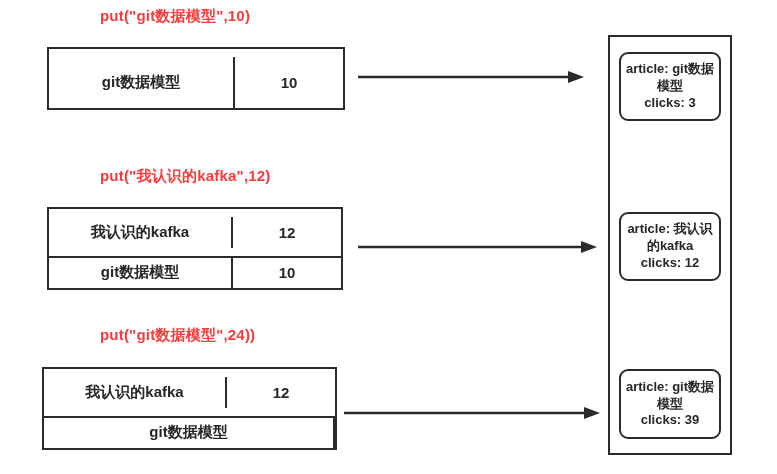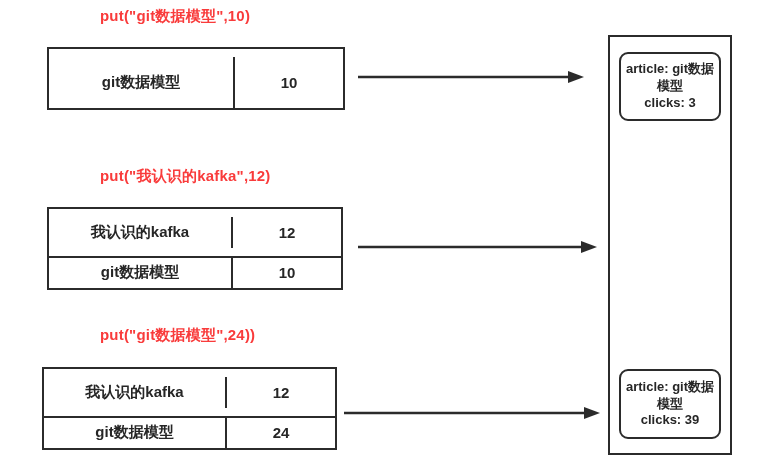--- a/index.html
+++ b/index.html
@@ -122,21 +122,20 @@
   </div>
 
   <div class="step-title" style="left:100px; top:326px;">put("git数据模型",24))</div>
   <div class="kv-table" style="left:42px; top:367px; width:295px; height:83px;">
     <div class="kv-row">
       <div class="kv-key">我认识的kafka</div>
       <div class="kv-val">12</div>
     </div>
     <div class="kv-row">
       <div class="kv-key">git数据模型</div>
-      <div class="kv-val">24</div>
     </div>
   </div>
 
   <svg class="arrow-overlay" width="777" height="474" viewBox="0 0 777 474">
     <g>
       <line x1="358" y1="77" x2="570" y2="77" stroke="#2B2B2B" stroke-width="2.5"></line>
       <polygon points="568,71 584,77 568,83" fill="#2B2B2B"></polygon>
     </g>
     <g>
       <line x1="358" y1="247" x2="583" y2="247" stroke="#2B2B2B" stroke-width="2.5"></line>
@@ -146,19 +145,23 @@
       <line x1="344" y1="413" x2="586" y2="413" stroke="#2B2B2B" stroke-width="2.5"></line>
       <polygon points="584,407 600,413 584,419" fill="#2B2B2B"></polygon>
     </g>
   </svg>
 
   <div class="store">
     <div class="store-box" style="top:15px; height:69px;">
       <div>article: git数据模型</div>
       <div>clicks: 3</div>
     </div>
+    <div class="store-box" style="top:175px; height:69px;">
+      <div>article: 我认识的kafka</div>
+      <div>clicks: 12</div>
+    </div>
     <div class="store-box" style="top:332px; height:70px;">
       <div>article: git数据模型</div>
       <div>clicks: 39</div>
     </div>
   </div>
 
 </div>
 
 </body></html>

